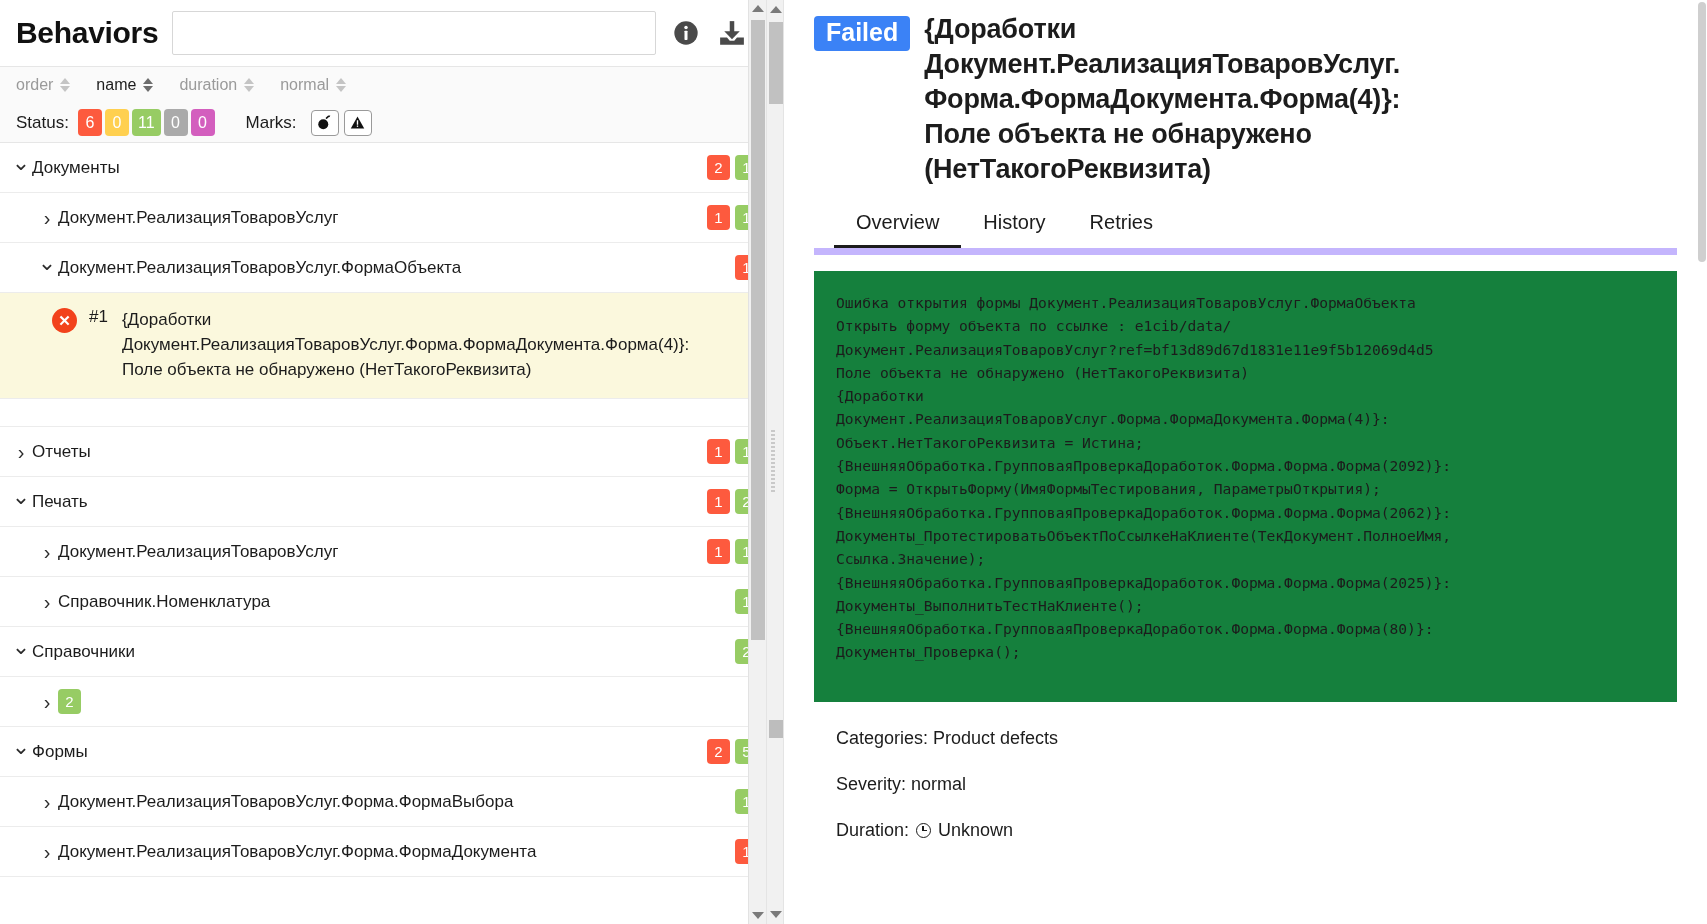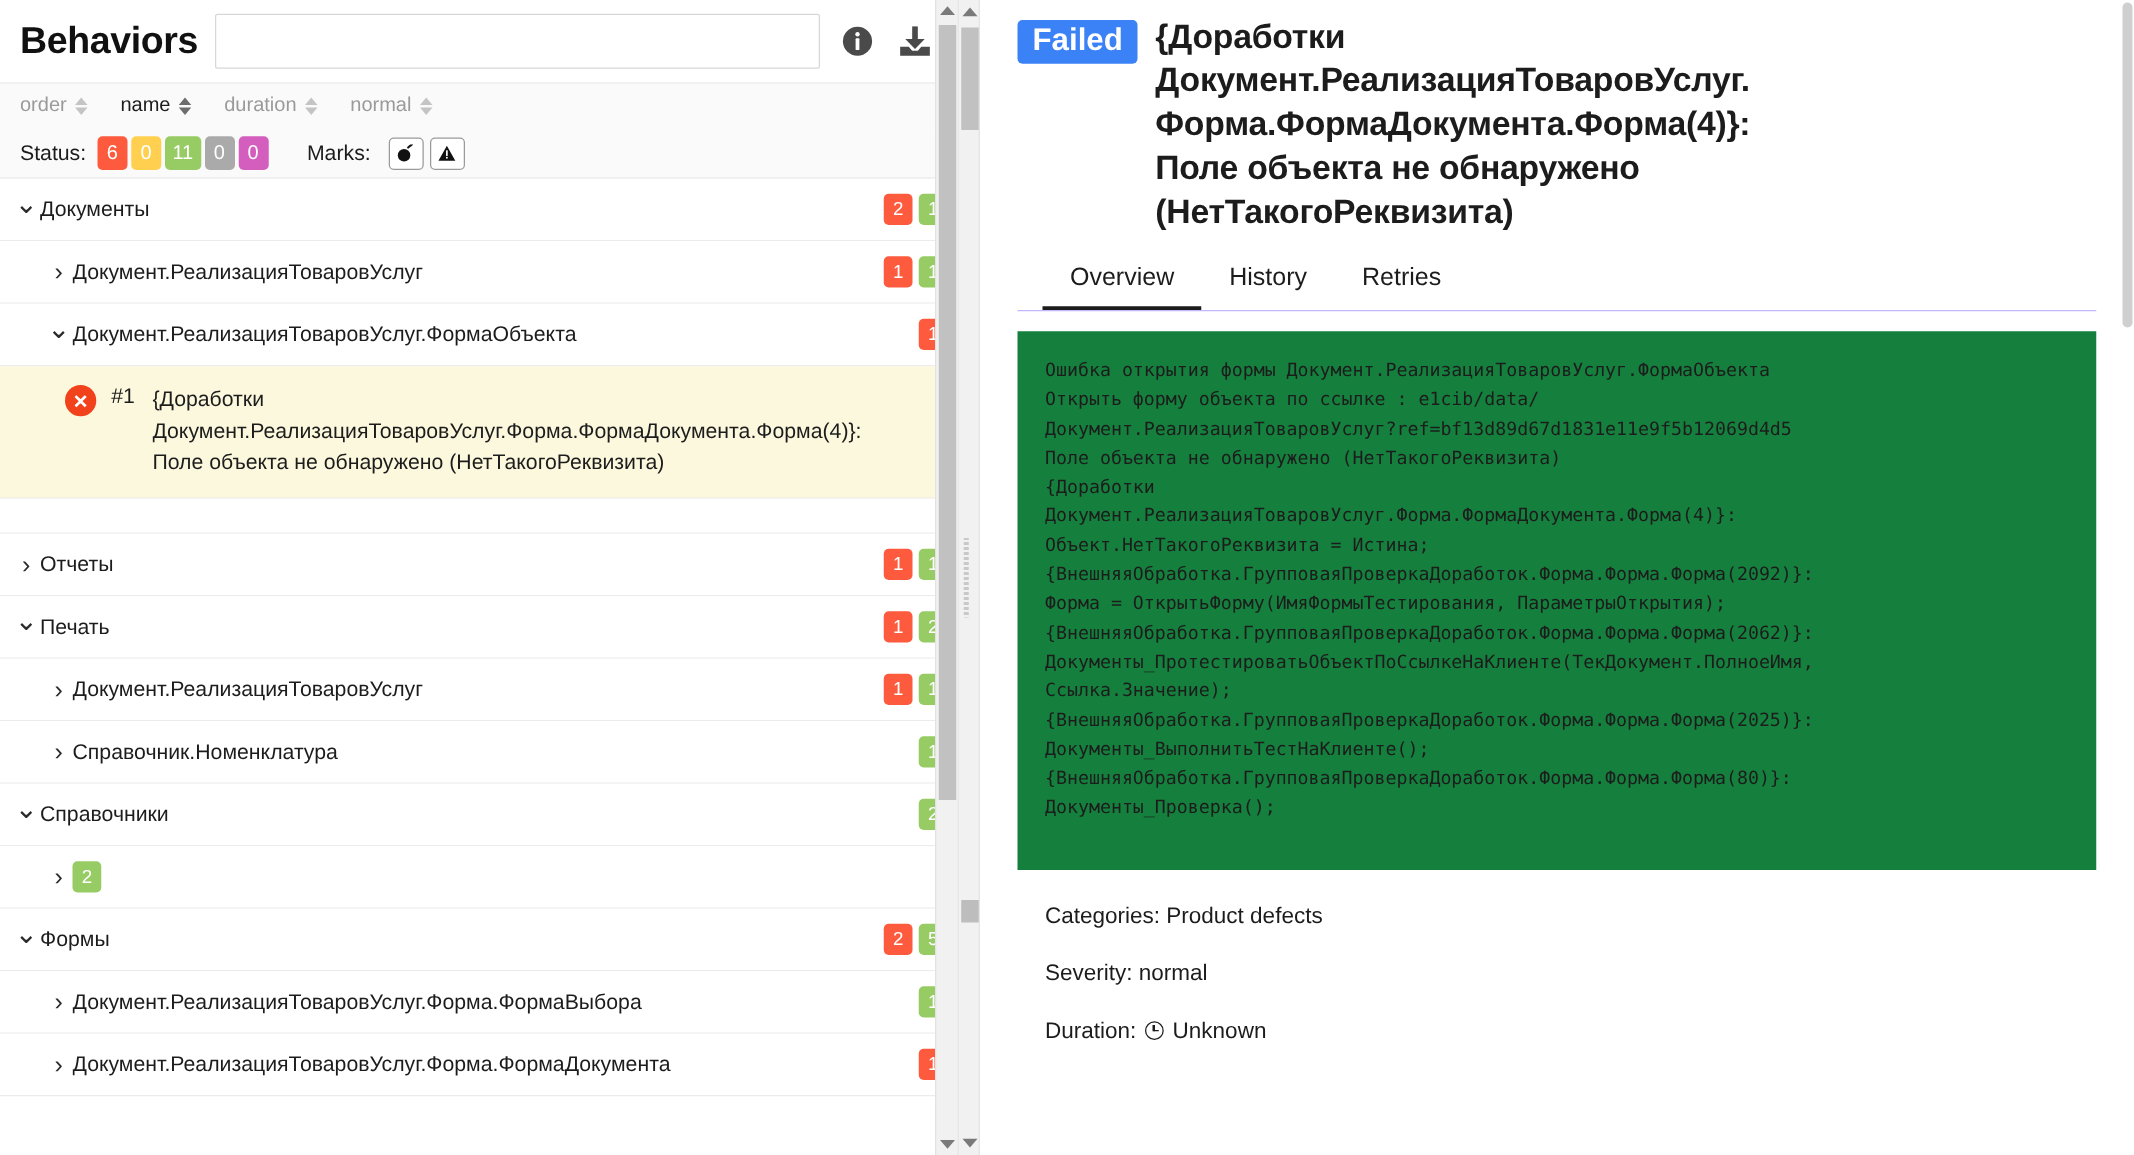--- a/index.html
+++ b/index.html
@@ -258,21 +258,21 @@
     font-size: 27px;
     font-weight: bold;
     line-height: 35px;
     color: #1c1c1c;
     white-space: pre-line;
     letter-spacing: -0.2px;
   }
   .tabs {
     display: flex;
     margin-top: 14px;
-    border-bottom: 1px solid #c4b5fd;
+    border-bottom: 7px solid #c4b5fd;
     padding-left: 20px;
     align-items: center;
   }
   .tab {
     font-size: 20px;
     color: #1c1c1c;
     padding: 10px 22px 11px 22px;
     cursor: pointer;
     border-bottom: 3px solid transparent;
   }

